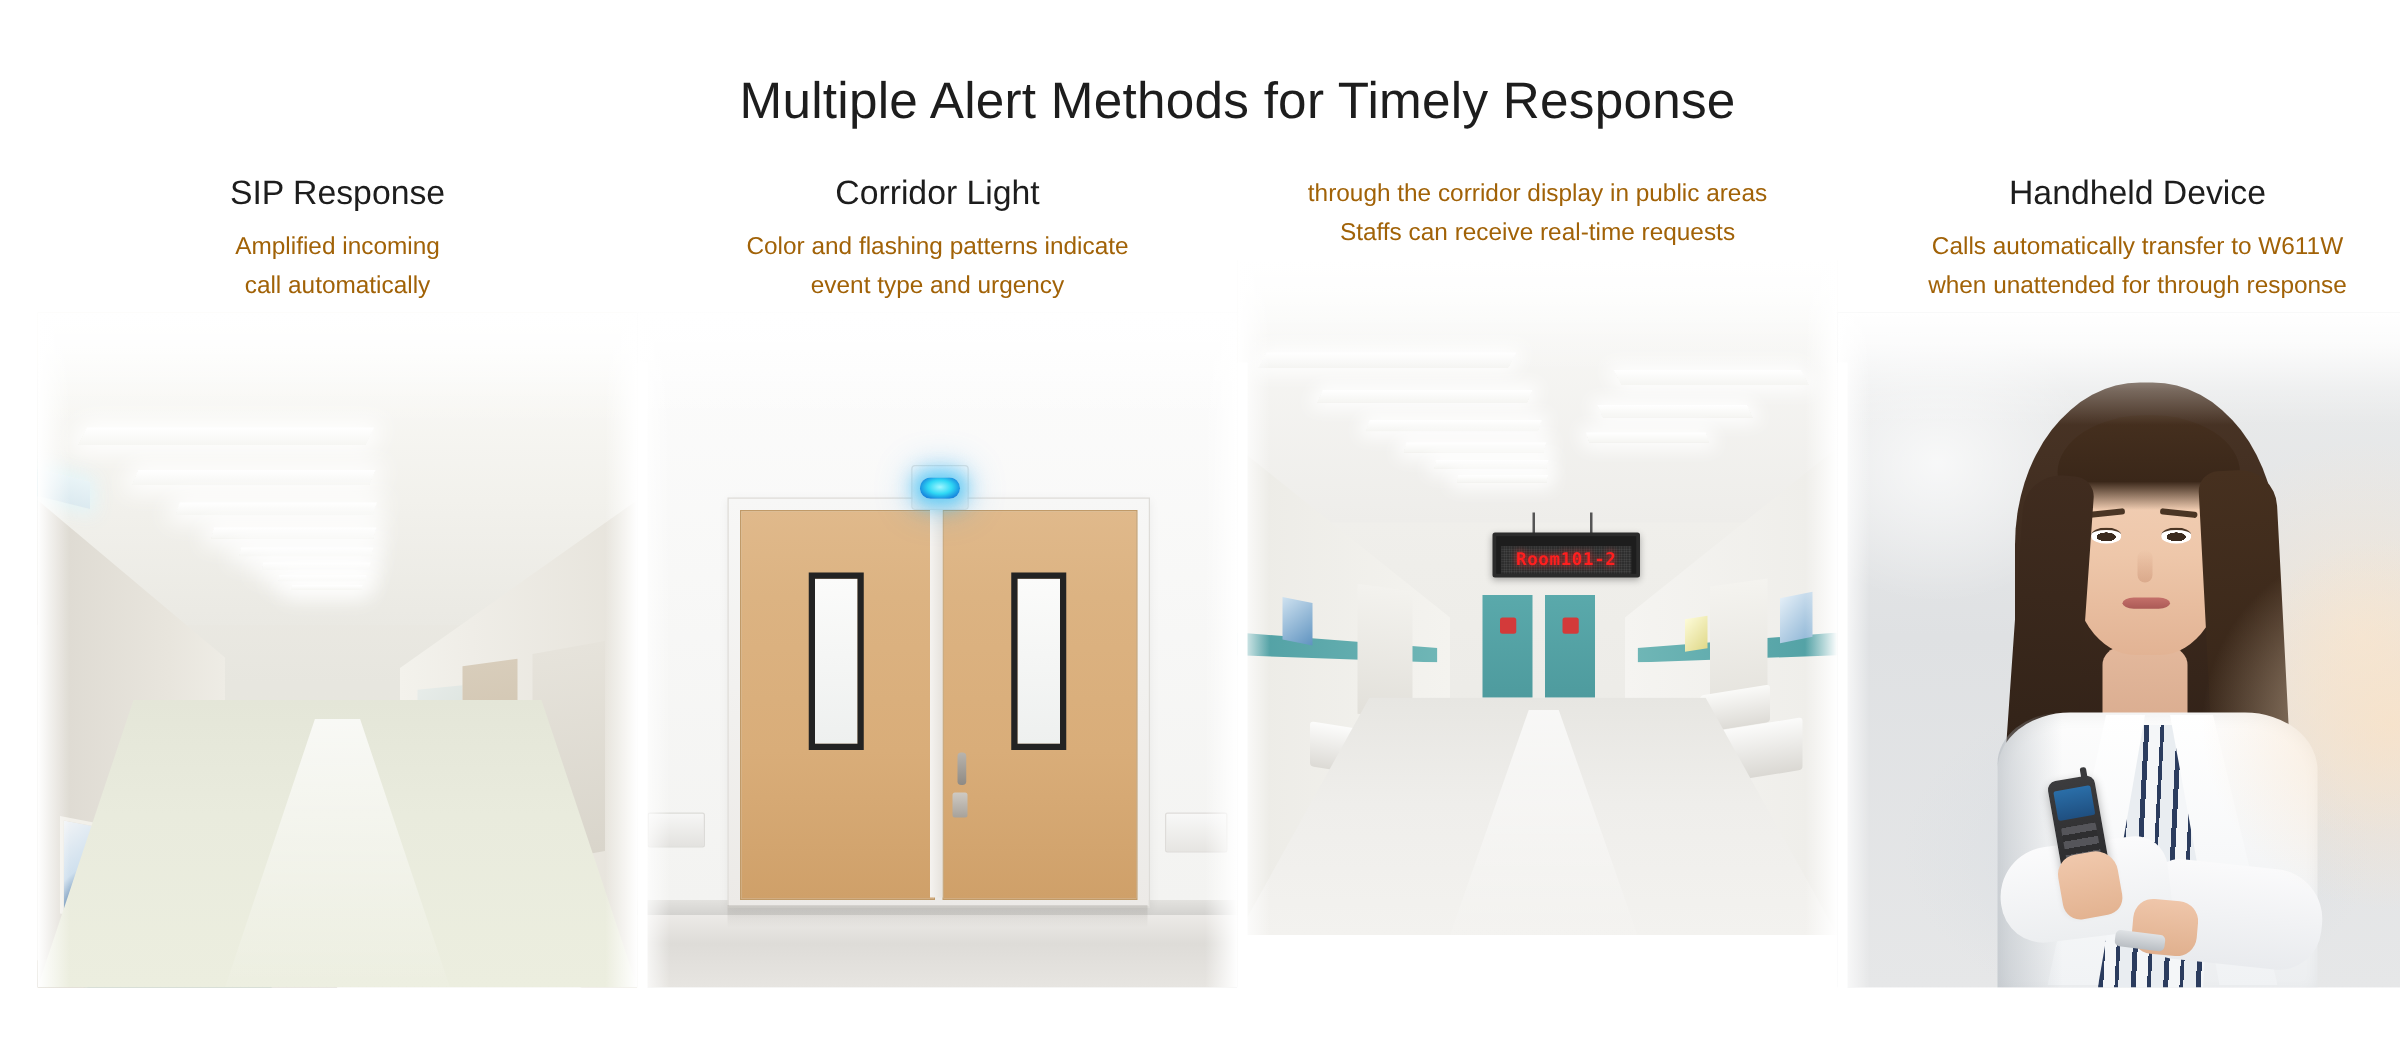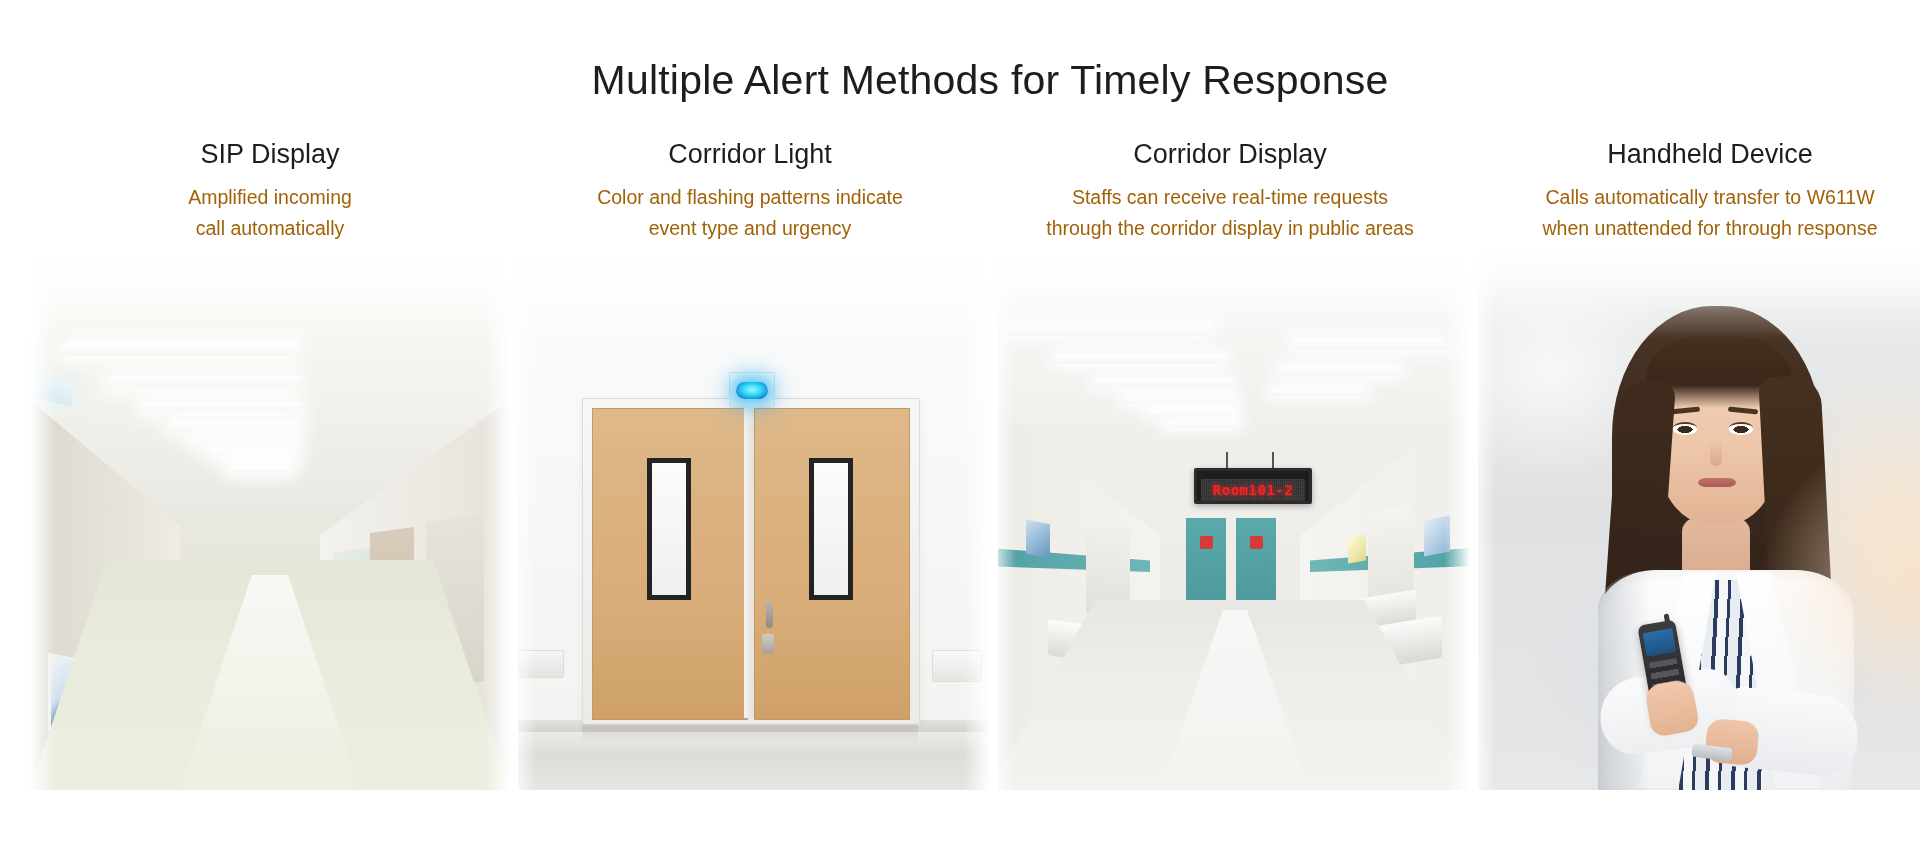--- a/index.html
+++ b/index.html
@@ -530,21 +530,21 @@
 </head>
 <body>
 
 <div class="page">
 
   <div class="page-title">Multiple Alert Methods for Timely Response</div>
 
   <div class="columns">
 
     <div class="col">
-      <div class="col-title">SIP Display</div>
+      <div class="col-title">SIP Response</div>
       <div class="col-desc">
         <span>Amplified incoming</span>
         <span>call automatically</span>
       </div>
       <div class="photo">
         <div class="sc1">
           <div class="ceiling"></div>
           <div class="cl cl1"></div>
           <div class="cl cl2"></div>
           <div class="cl cl3"></div>
@@ -601,24 +601,23 @@
           <div class="wallbox-r"></div>
           <div class="shadow"></div>
         </div>
         <div class="fade-top"></div>
         <div class="fade-left"></div>
         <div class="fade-right"></div>
       </div>
     </div>
 
     <div class="col">
-      <div class="col-title">Corridor Display</div>
       <div class="col-desc">
+        <span>through the corridor display in public areas</span>
         <span>Staffs can receive real-time requests</span>
-        <span>through the corridor display in public areas</span>
       </div>
       <div class="photo">
         <div class="sc3">
           <div class="ceil"></div>
           <div class="cl c1"></div>
           <div class="cl c2"></div>
           <div class="cl c3"></div>
           <div class="cl c4"></div>
           <div class="cl c5"></div>
           <div class="cl c6"></div>

